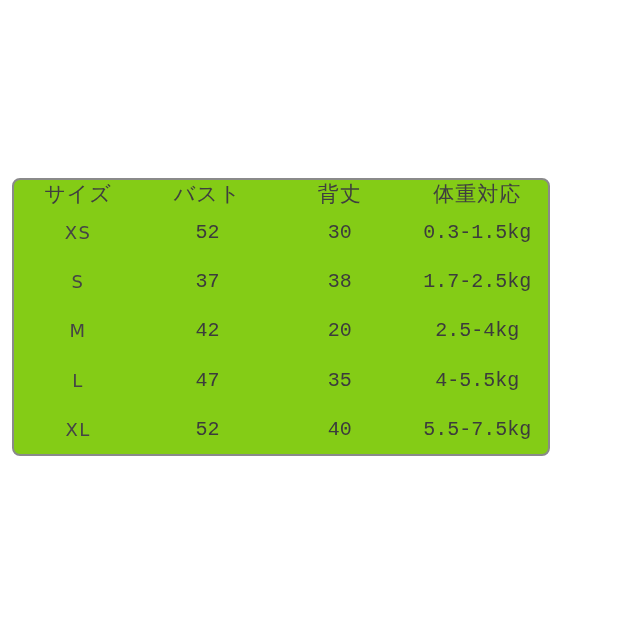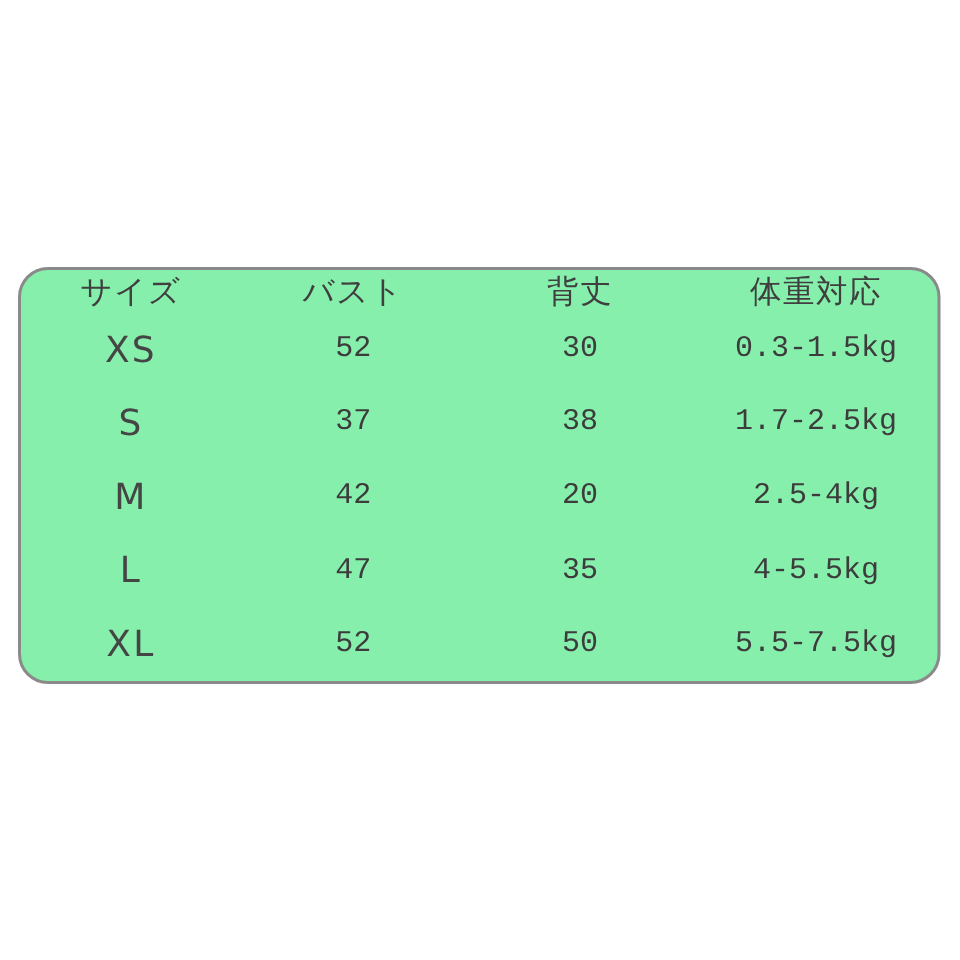--- a/index.html
+++ b/index.html
@@ -11,26 +11,26 @@
     height: 640px;
     background: #ffffff;
     position: relative;
     overflow: hidden;
     font-family: "DejaVu Serif", serif;
   }
   .chart-panel {
     position: absolute;
     left: 12px;
     top: 178px;
-    width: 615px;
+    width: 538px;
     height: 278px;
     box-sizing: border-box;
     border: 2px solid #8a8a8a;
-    border-radius: 20px;
-    background: #86efac;
+    border-radius: 8px;
+    background: #84cc16;
   }
   table.size-chart {
     width: 100%;
     height: 100%;
     border-collapse: collapse;
     table-layout: fixed;
   }
   table.size-chart th,
   table.size-chart td {
     text-align: center;
@@ -42,21 +42,21 @@
   }
   
   table.size-chart th {
     font-family: "DejaVu Serif", "Liberation Serif", serif;
     font-size: 21px;
     letter-spacing: 1px;
   }
   
   table.size-chart td.col-0 {
     font-family: "DejaVu Sans", "Liberation Sans", sans-serif;
-    font-size: 24px;
+    font-size: 18px;
     letter-spacing: 1.5px;
     color: #454545;
   }
   
   table.size-chart td.col-1,
   table.size-chart td.col-2,
   table.size-chart td.col-3 {
     font-family: "Liberation Mono", "DejaVu Sans Mono", monospace;
     font-size: 20px;
     color: #3c3c3c;
@@ -106,18 +106,18 @@
         </tr>
         <tr>
           <td class="col-0">L</td>
           <td class="col-1">47</td>
           <td class="col-2">35</td>
           <td class="col-3">4-5.5kg</td>
         </tr>
         <tr>
           <td class="col-0">XL</td>
           <td class="col-1">52</td>
-          <td class="col-2">50</td>
+          <td class="col-2">40</td>
           <td class="col-3">5.5-7.5kg</td>
         </tr>
       </tbody>
   </table>
 </div>
 
 </body></html>

